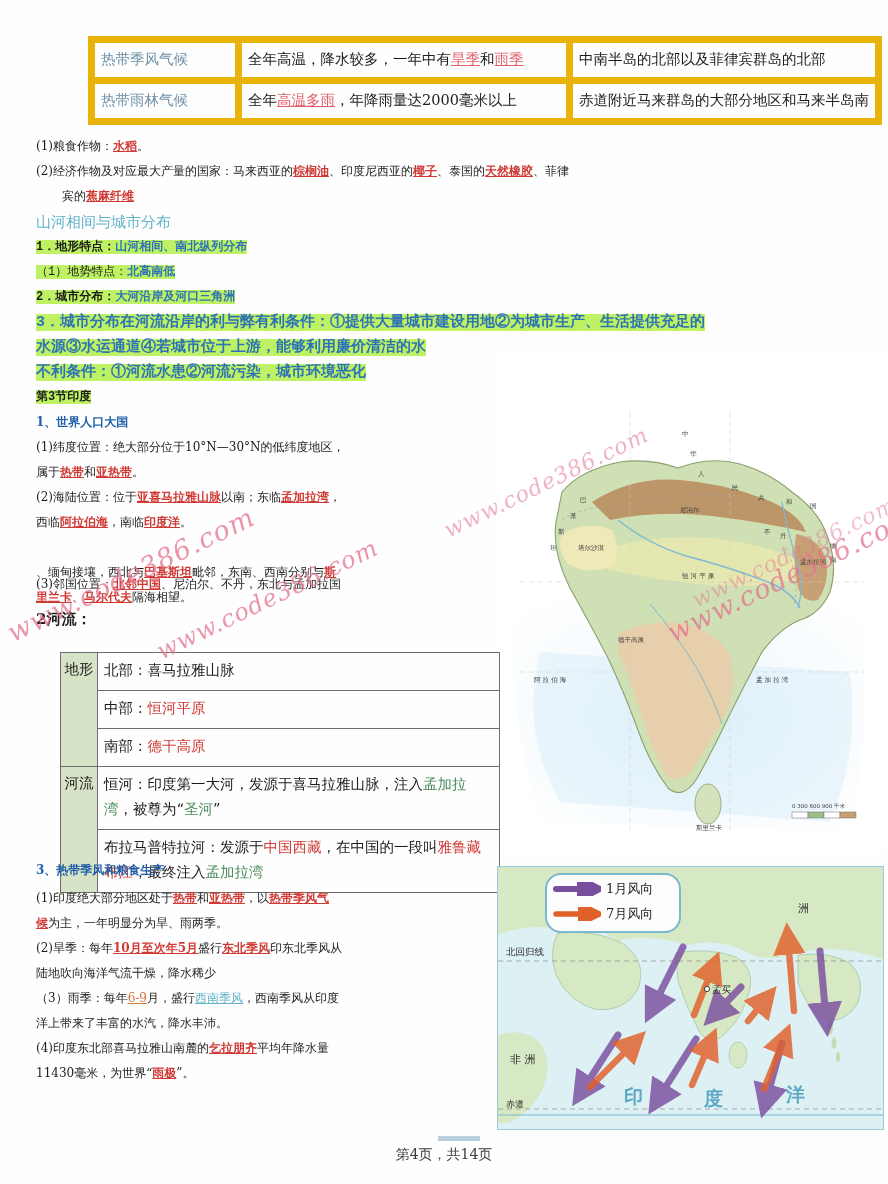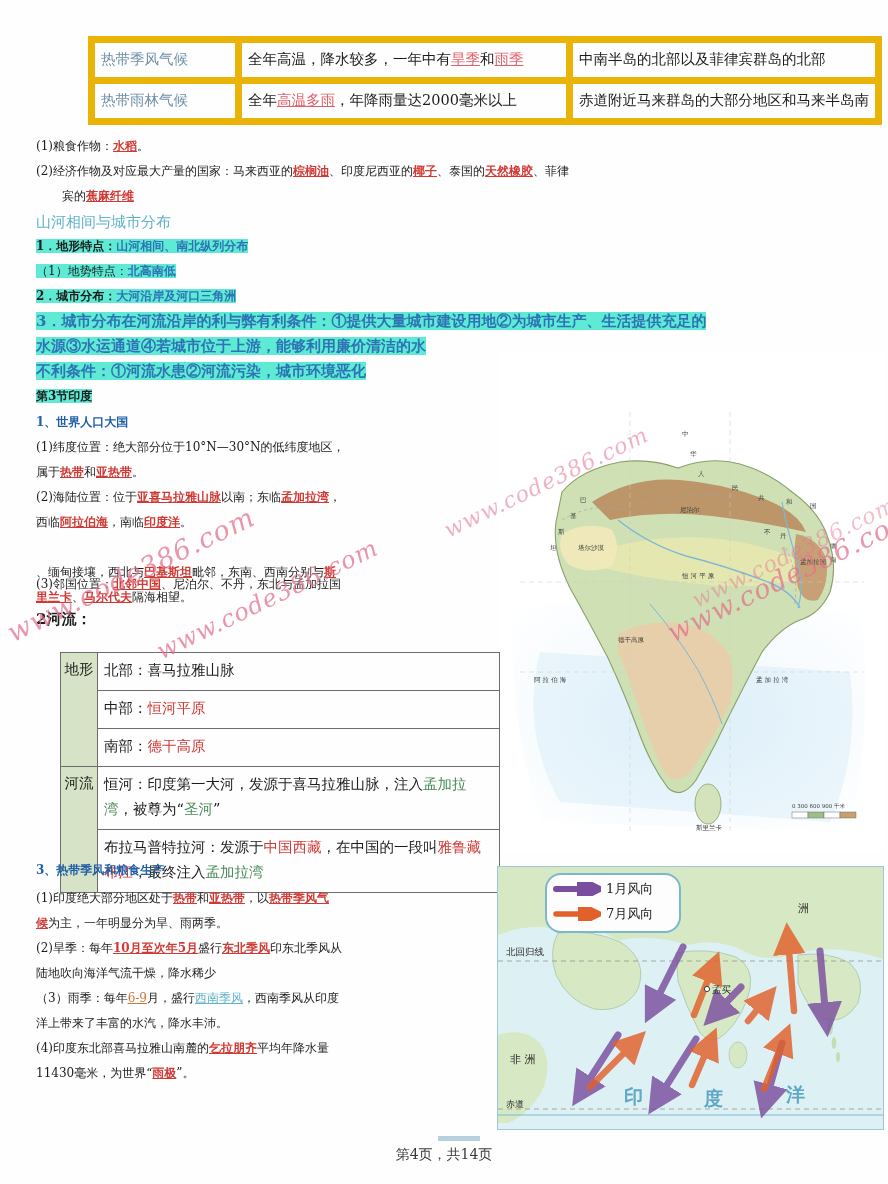--- a/index.html
+++ b/index.html
@@ -59,21 +59,21 @@
   
   .red      { color: #d03a35; }
   .red-u    { color: #d03a35; text-decoration: underline; text-decoration-color:#d03a35; font-weight: 600;}
   .pink-u   { color: #e0626c; text-decoration: underline; }
   .blue     { color: #2e74b5; }
   .blueb    { color: #1f5fa8; font-weight: 700; }
   .cyan     { color: #61b3c9; }
   .green    { color: #4a8c5a; }
   .orange   { color: #d2763a; }
   .bold     { font-weight: 700; }
-  .hl       { background: #5eead4; }
+  .hl       { background: #bef264; font-family: Liberation Mono, monospace; }
 
   
   .tbl-climate {
     position: absolute;
     left: 88px; top: 36px;
     width: 730px;
     border-collapse: collapse;
     table-layout: fixed;
   }
   .tbl-climate td {

